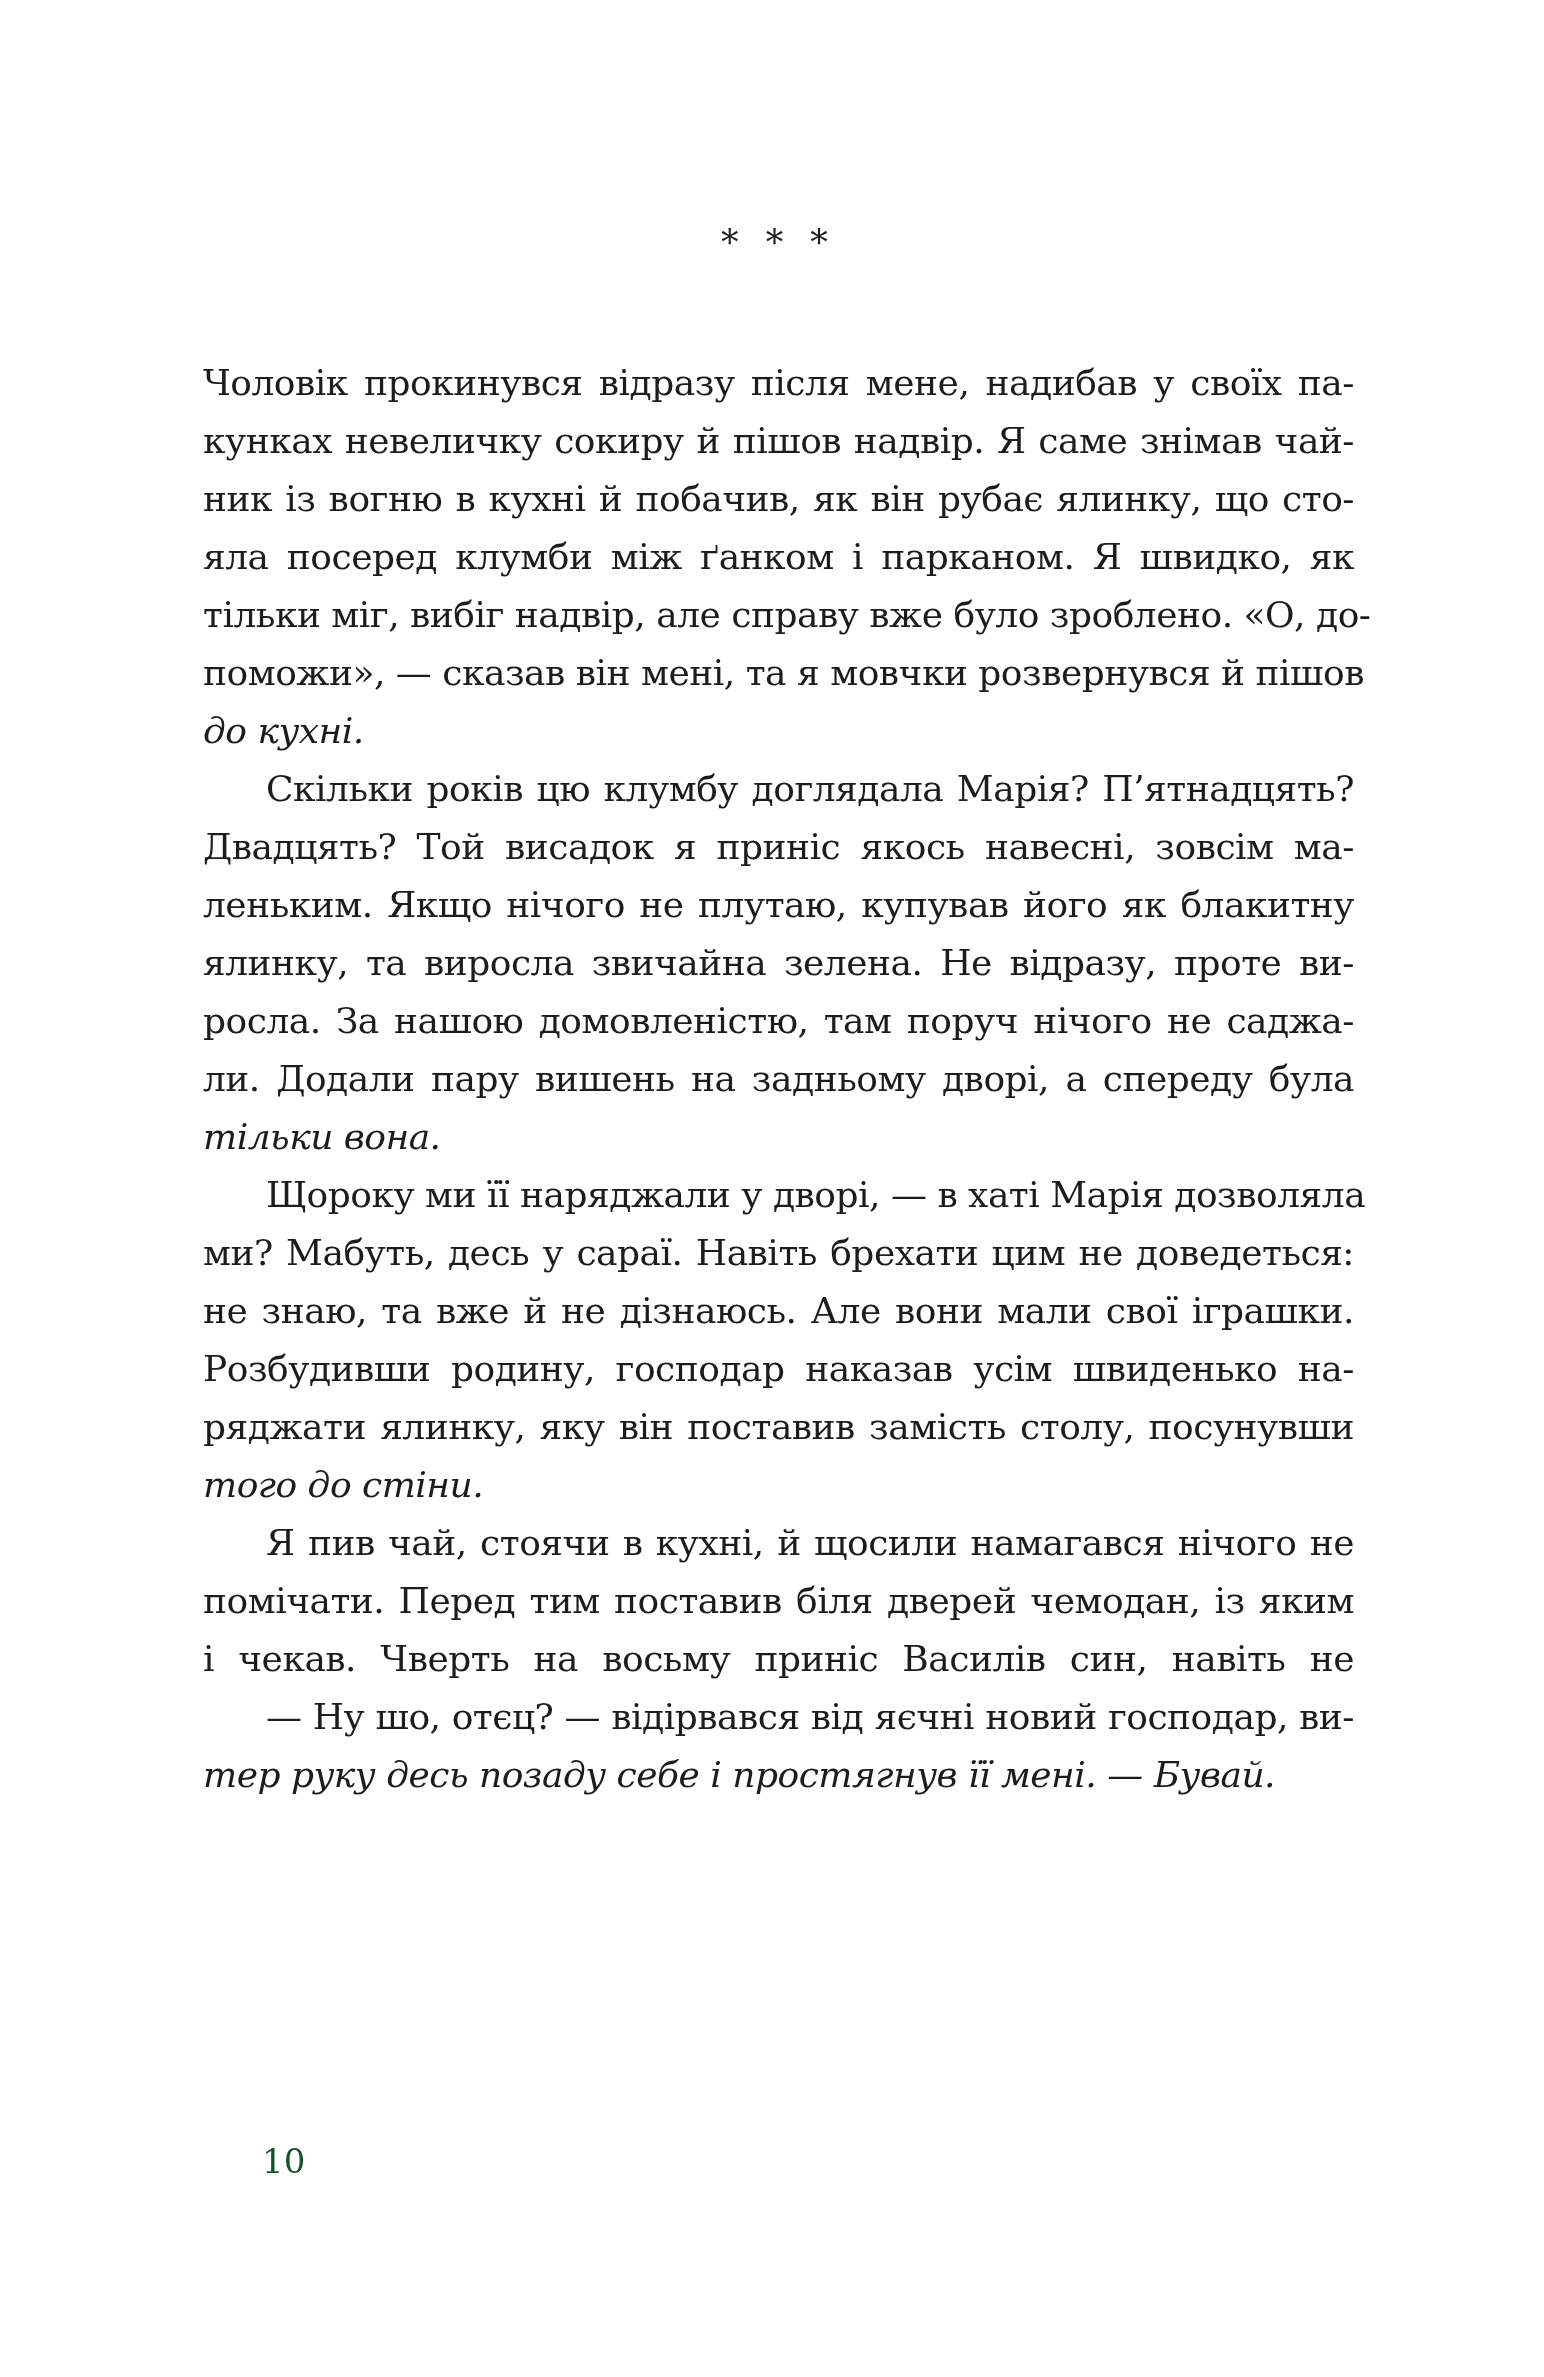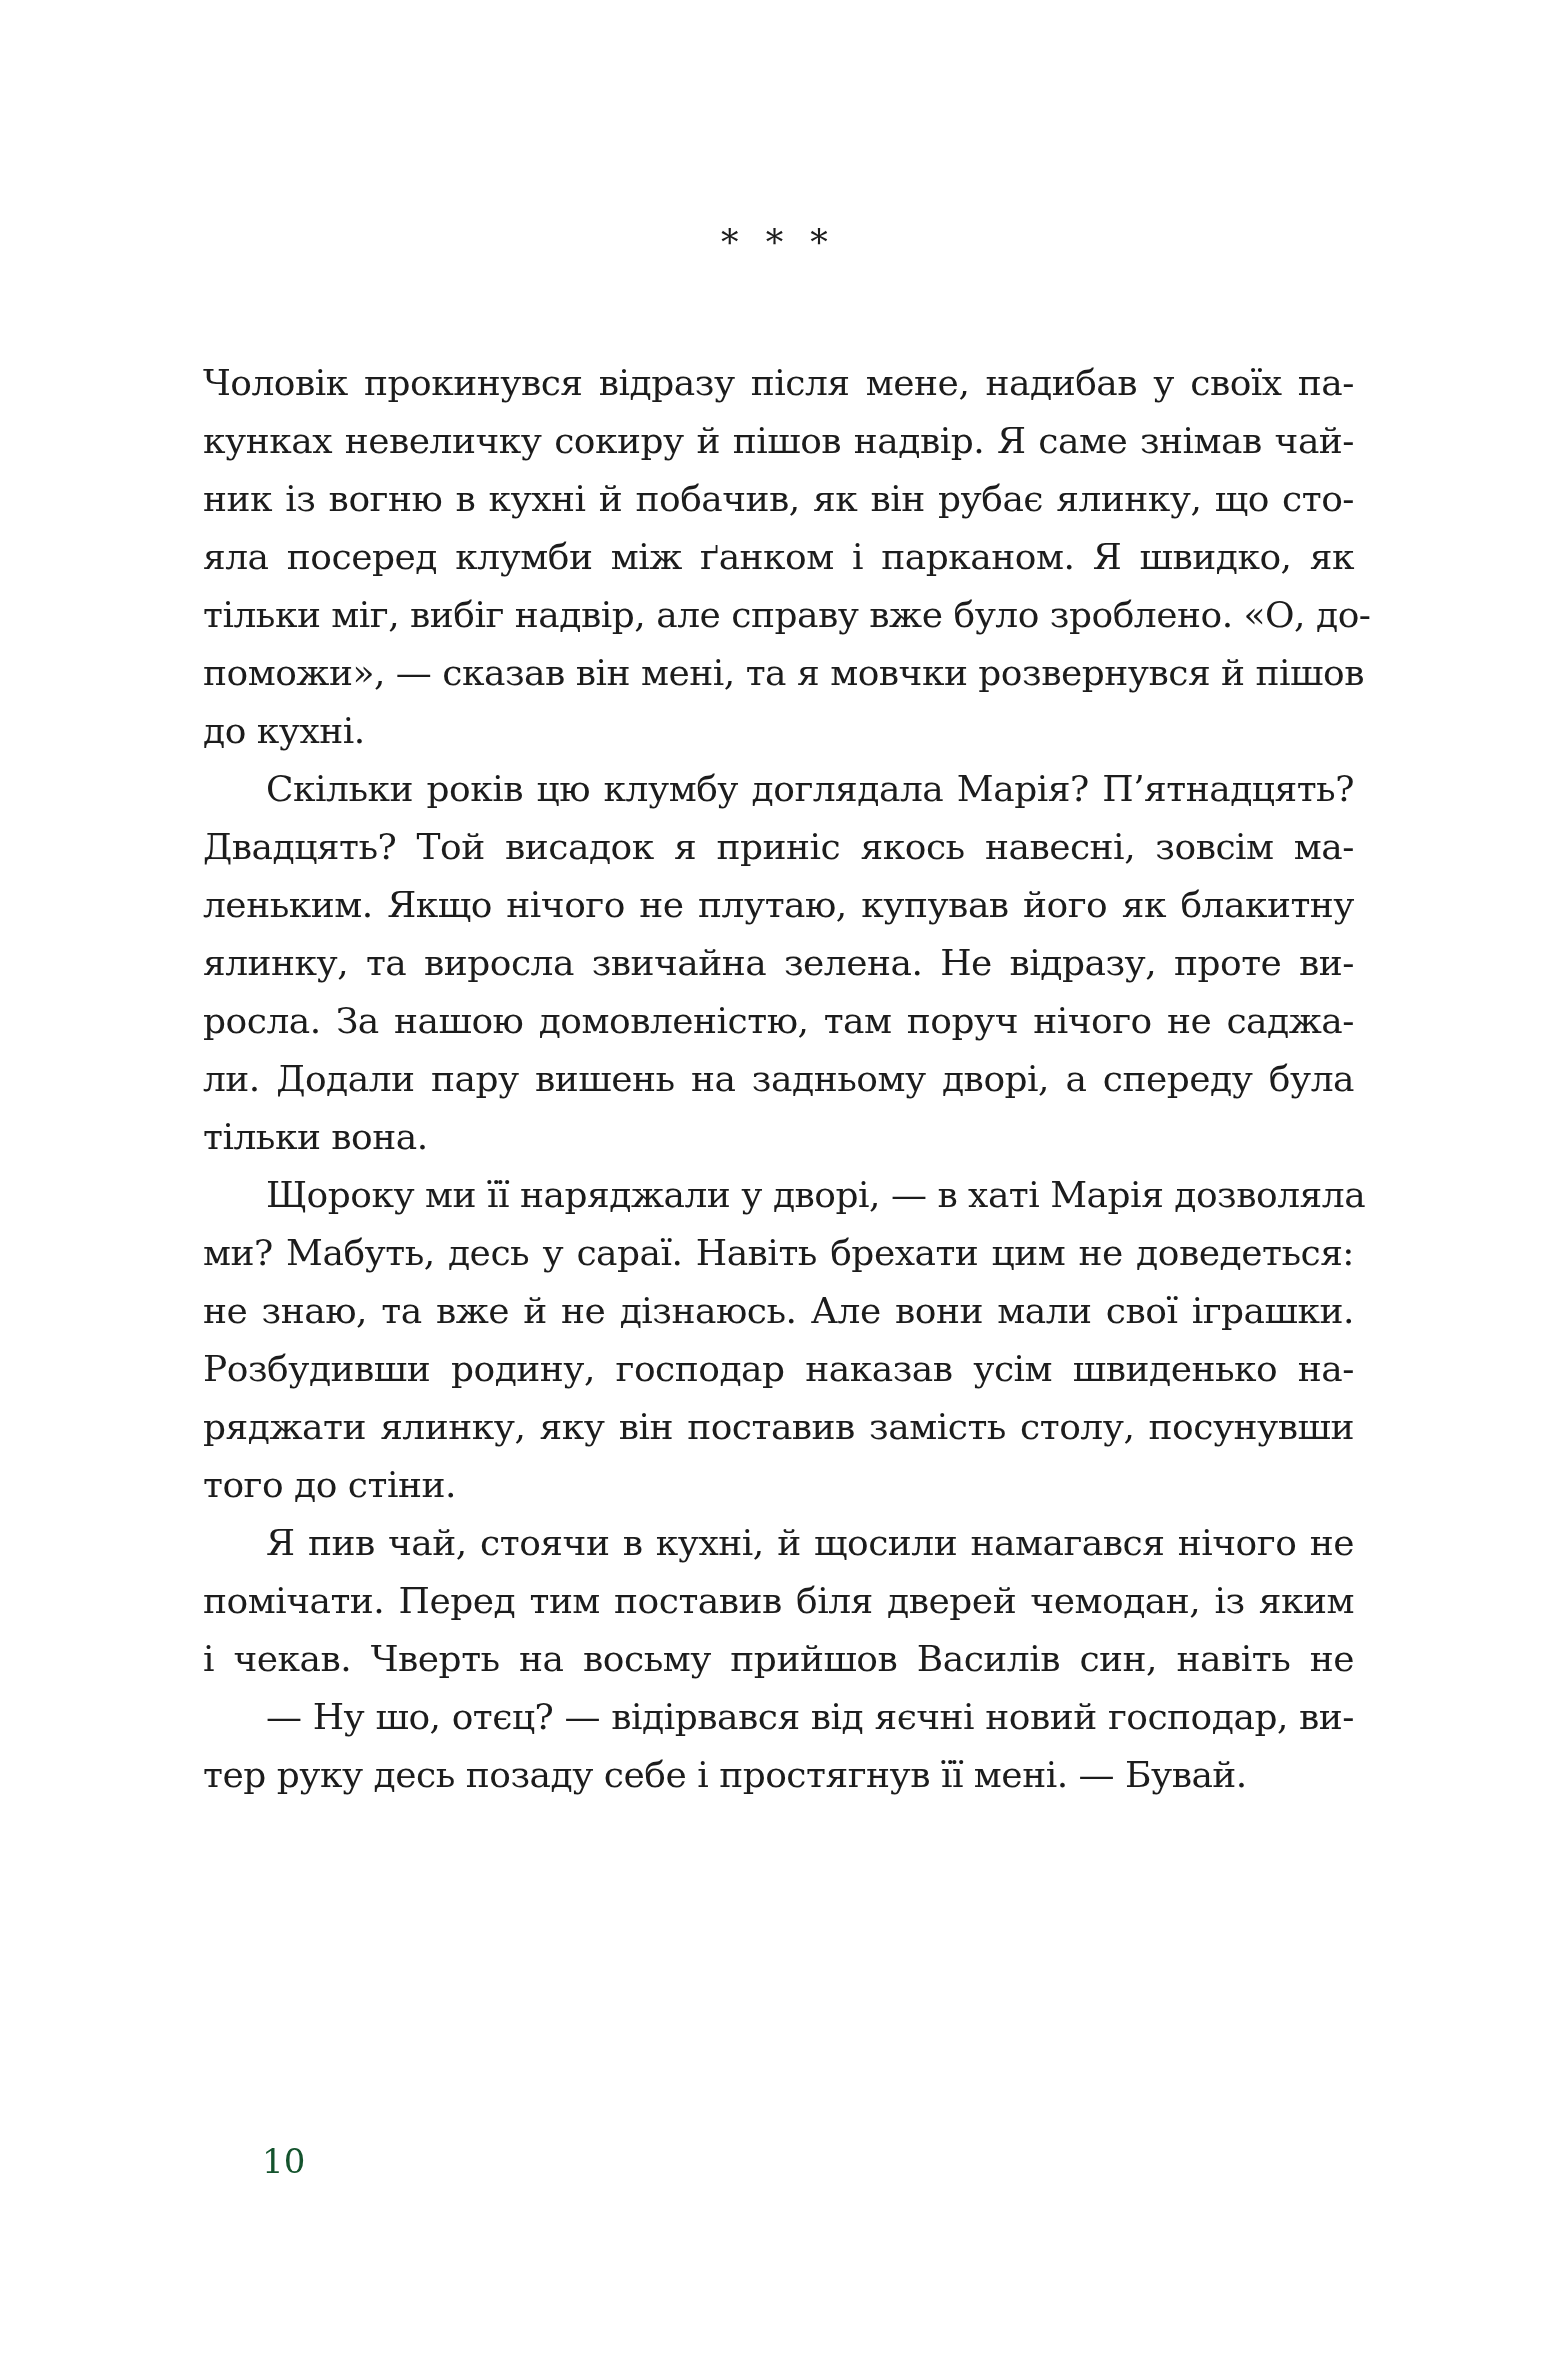--- a/index.html
+++ b/index.html
@@ -50,20 +50,21 @@
     text-align-last: justify;
     letter-spacing: -0.5px;
     word-spacing: 0px;
   }
   .line.indent {
     padding-left: 63px;
   }
   .line.last {
     text-align: right;
     text-align-last: left;
+    font-style: italic;
   }
   .page-number {
     position: absolute;
     left: 262px;
     top: 2137px;
     font-size: 34px;
     line-height: 48px;
     color: #14532d;
   }
 </style>
@@ -100,21 +101,21 @@
       <span class="line">ми? Мабуть, десь у сараї. Навіть брехати цим не доведеться:</span>
       <span class="line">не знаю, та вже й не дізнаюсь. Але вони мали свої іграшки.</span>
       <span class="line">Розбудивши родину, господар наказав усім швиденько на-</span>
       <span class="line">ряджати ялинку, яку він поставив замість столу, посунувши</span>
       <span class="line last">того до стіни.</span>
     </div>
 
     <div>
       <span class="line indent">Я пив чай, стоячи в кухні, й щосили намагався нічого не</span>
       <span class="line">помічати. Перед тим поставив біля дверей чемодан, із яким</span>
-      <span class="line">і чекав. Чверть на восьму прийшов Василів син, навіть не</span>
+      <span class="line">і чекав. Чверть на восьму приніс Василів син, навіть не</span>
     </div>
 
     <div>
       <span class="line indent">— Ну шо, отєц? — відірвався від яєчні новий господар, ви-</span>
       <span class="line last">тер руку десь позаду себе і простягнув її мені. — Бувай.</span>
     </div>
   </div>
 
   <div class="page-number">10</div>
 </div>

